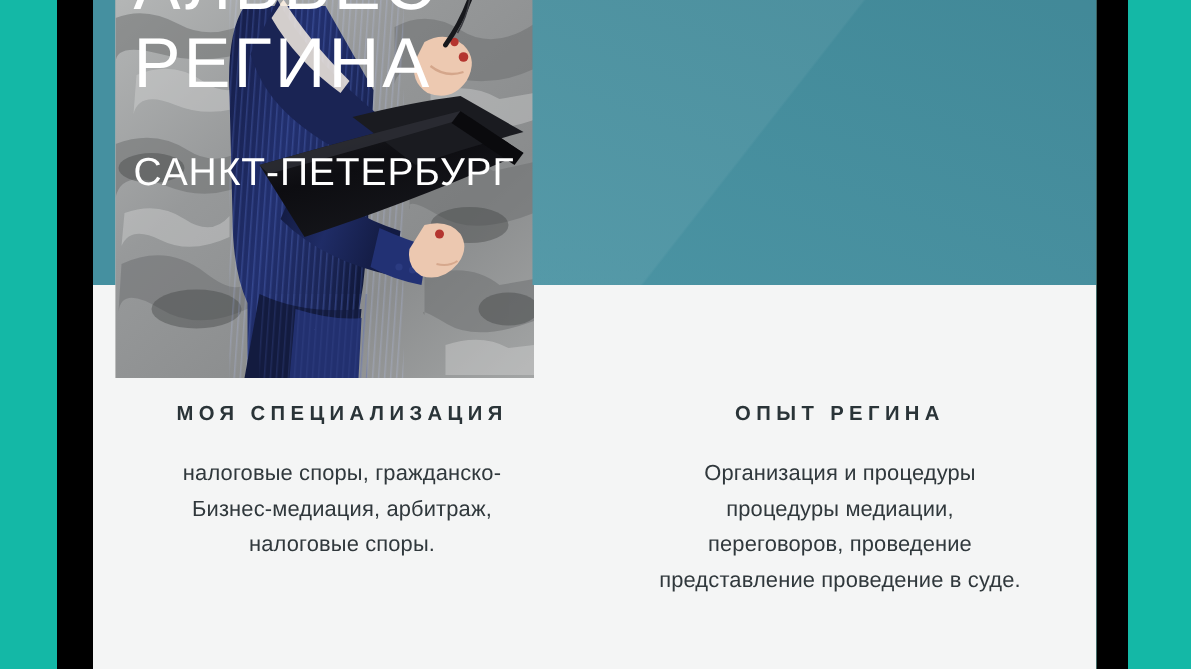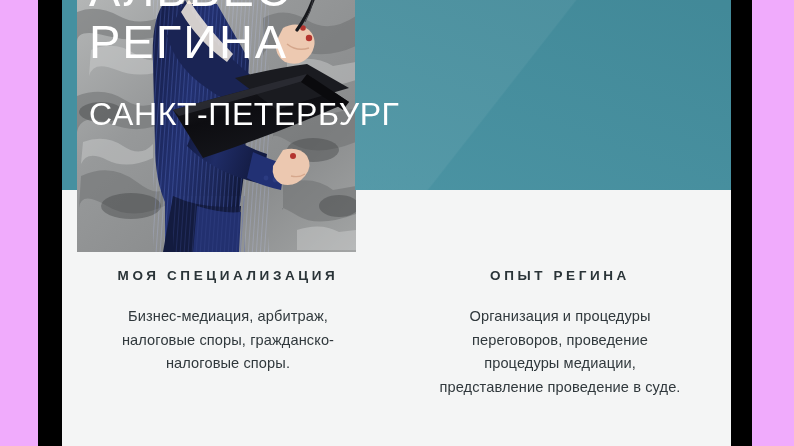--- a/index.html
+++ b/index.html
@@ -1,20 +1,20 @@
 <!DOCTYPE html>
 <html><head>
 <meta charset="utf-8">
 <style>
   html,body{margin:0;padding:0;}
   body{
     width:794px;height:446px;overflow:hidden;background:#ffffff;
     font-family:"Liberation Sans","DejaVu Sans",sans-serif;
   }
-  #stage{position:relative;width:794px;height:446px;background:#f0abfc;overflow:hidden;}
+  #stage{position:relative;width:794px;height:446px;background:#14b8a6;overflow:hidden;}
 
   
   .band{position:absolute;top:0;height:446px;background:#000000;}
   #band-left{left:38px;width:24px;}
   #band-right{left:731px;width:21px;}
 
   
   #card{position:absolute;left:62px;top:0;width:669px;height:446px;background:#f4f5f5;overflow:hidden;}
 
   
@@ -36,21 +36,21 @@
   .hero-text{position:absolute;color:#ffffff;letter-spacing:.5px;}
   #hero-name1{
     left:27px;top:-34px;font-size:47px;line-height:47px;font-weight:400;
     letter-spacing:2px;white-space:nowrap;
   }
   #hero-name2{
     left:27px;top:18px;font-size:47px;line-height:47px;font-weight:400;
     letter-spacing:2px;white-space:nowrap;
   }
   #hero-city{
-    left:27px;top:99px;font-size:32px;line-height:30px;font-weight:400;
+    left:27px;top:99px;font-size:26px;line-height:30px;font-weight:400;
     letter-spacing:.6px;white-space:nowrap;
   }
 
   
   .col{position:absolute;text-align:center;}
   #col-left{left:16px;top:268px;width:300px;}
   #col-right{left:348px;top:268px;width:300px;}
 
   .col-heading{
     color:#2a3438;font-size:13.5px;font-weight:700;
@@ -168,32 +168,32 @@
 
     <div id="teal-panel"></div>
 
     <div class="hero-text" id="hero-name1">АЛЬВЕС</div>
     <div class="hero-text" id="hero-name2">РЕГИНА</div>
     <div class="hero-text" id="hero-city">САНКТ-ПЕТЕРБУРГ</div>
 
     <div class="col" id="col-left">
       <p class="col-heading">МОЯ СПЕЦИАЛИЗАЦИЯ</p>
       <p class="col-body">
+        <span>налоговые споры, гражданско-</span>
         <span>Бизнес-медиация,  арбитраж,</span>
-        <span>налоговые споры, гражданско-</span>
         <span>налоговые споры.</span>
       </p>
     </div>
 
     <div class="col" id="col-right">
       <p class="col-heading">ОПЫТ РЕГИНА</p>
       <p class="col-body">
         <span>Организация и процедуры</span>
+        <span>процедуры медиации,</span>
         <span>переговоров,  проведение</span>
-        <span>процедуры медиации,</span>
         <span>представление  проведение  в суде.</span>
       </p>
     </div>
 
   </div>
 
   <div class="band" id="band-left"></div>
   <div class="band" id="band-right"></div>
 
 </div>

